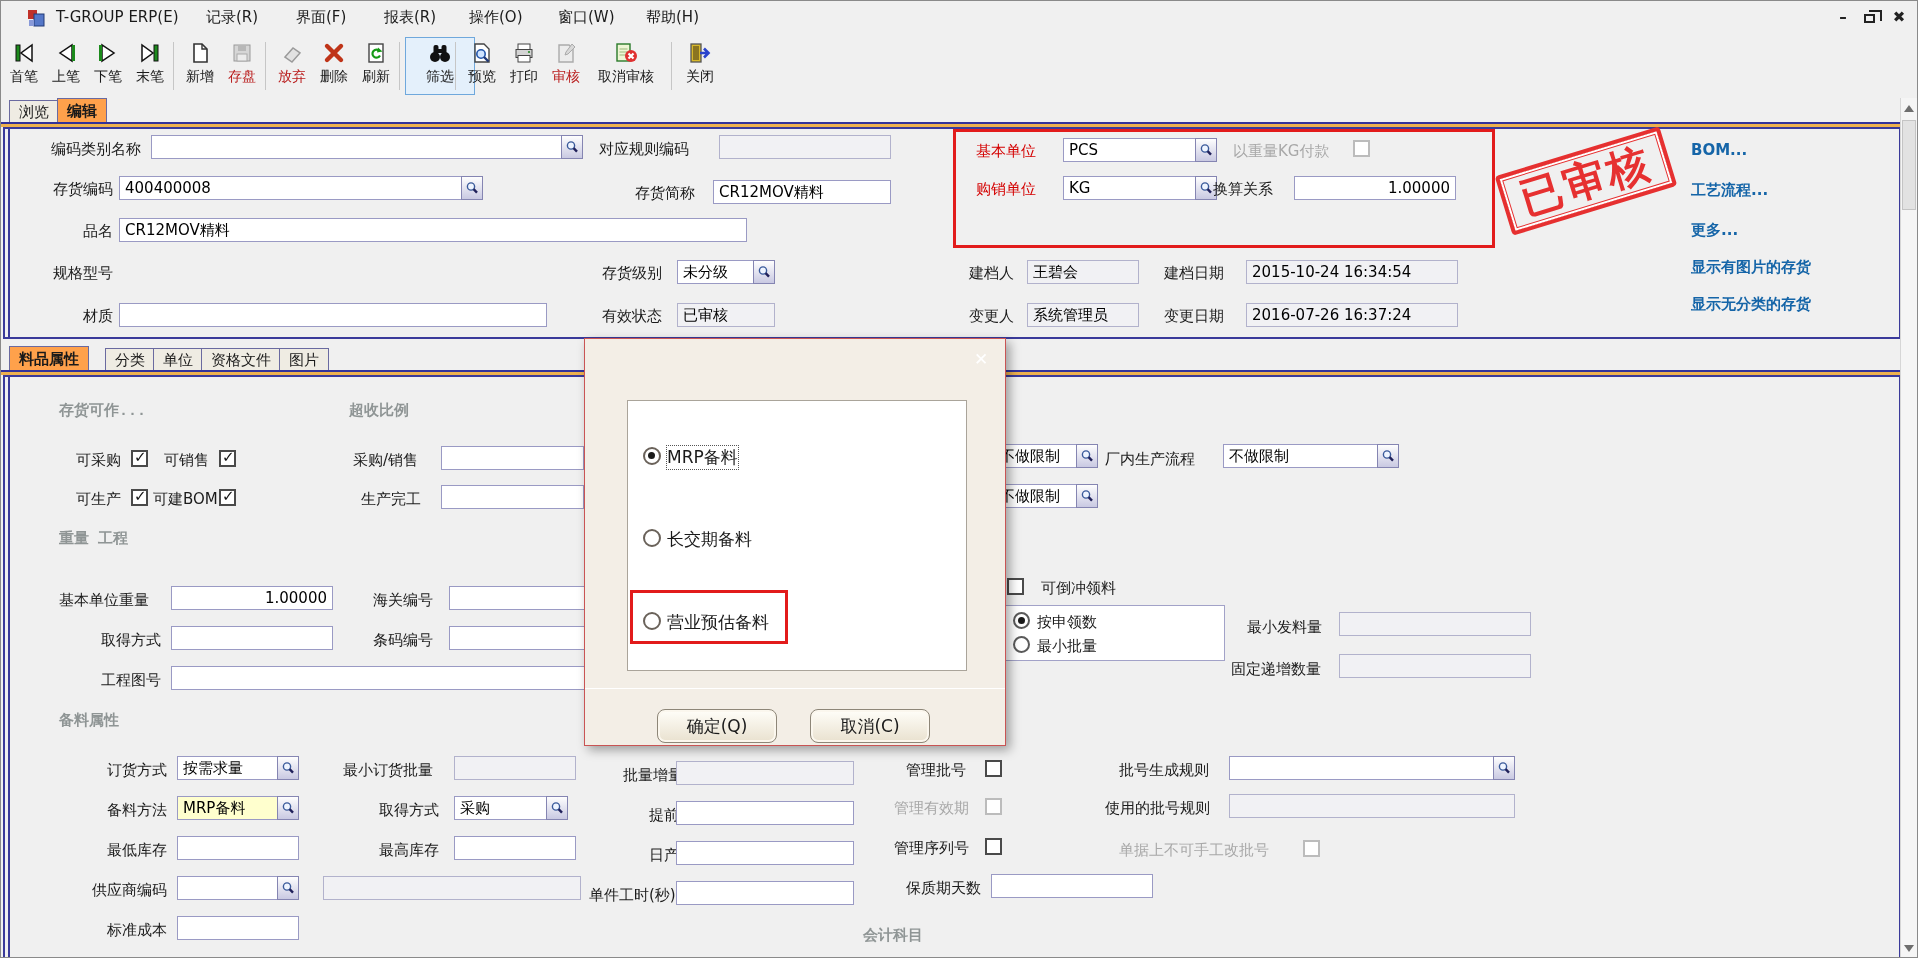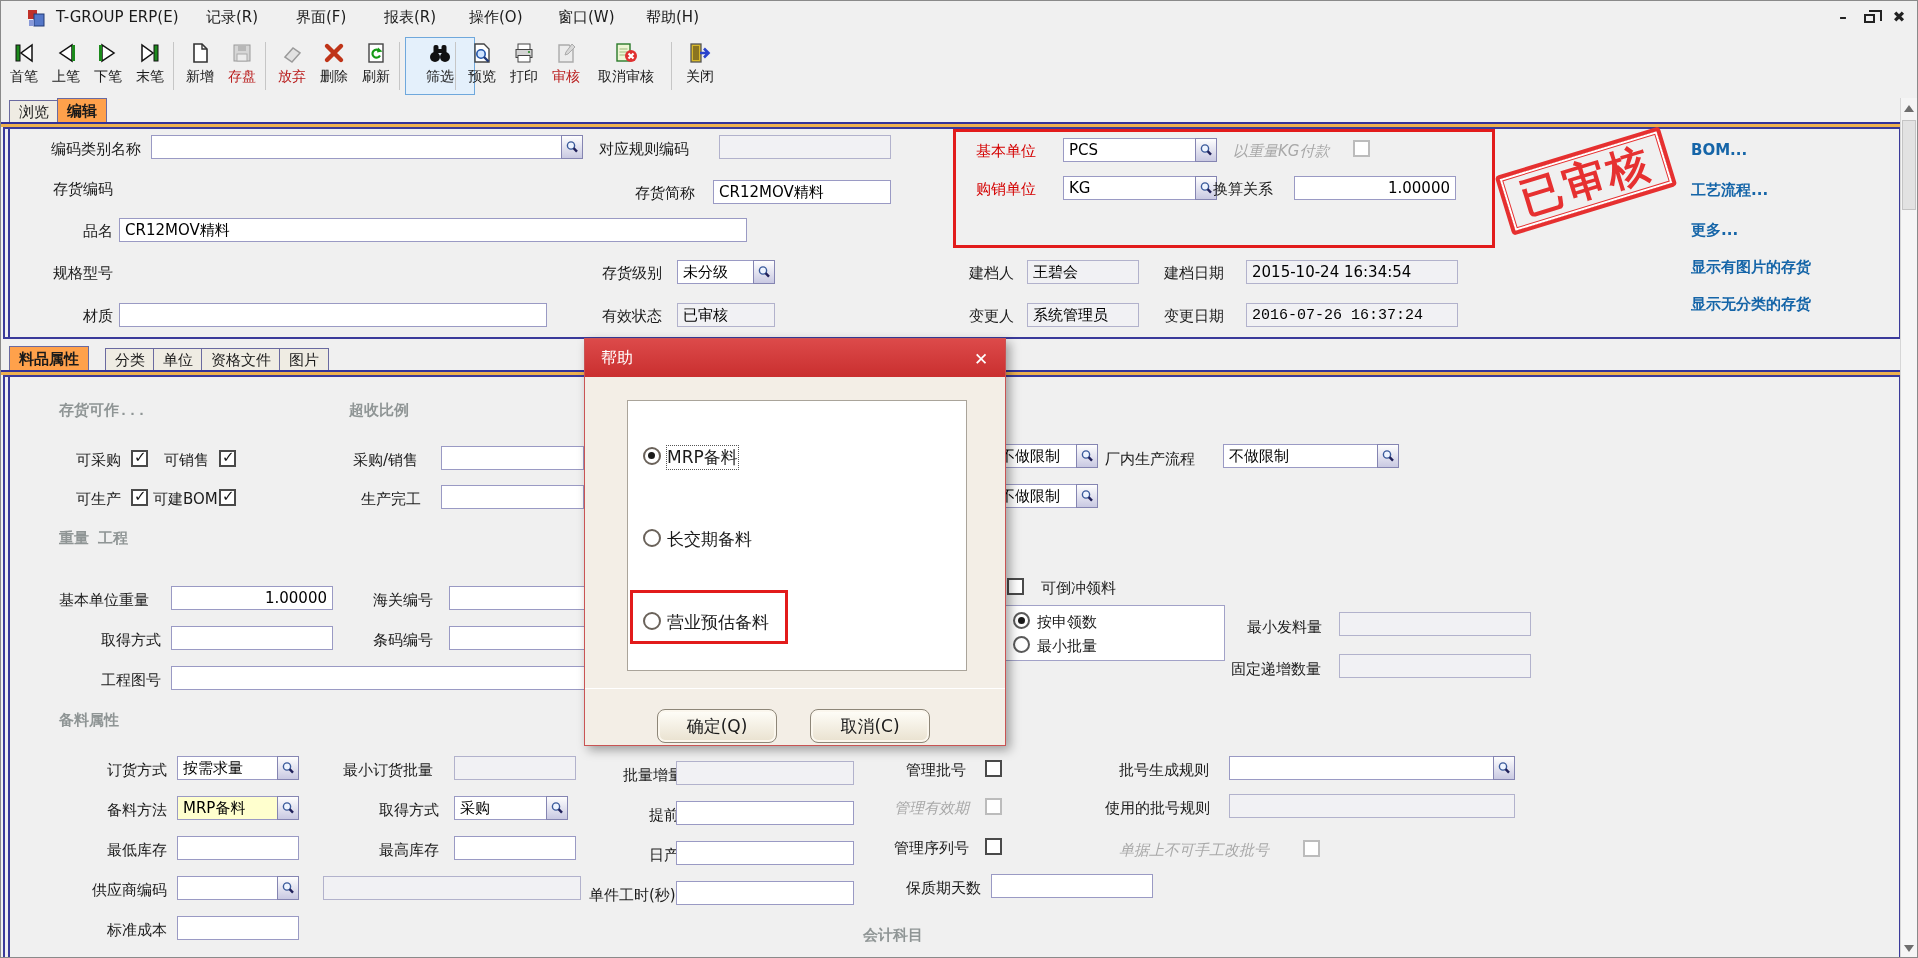--- a/index.html
+++ b/index.html
@@ -33,21 +33,21 @@
   .tabline-orange { position:absolute; height:3px; background:#edb14e; }
   .tabline-navy { position:absolute; height:2px; background:#32329a; }
 
   
   .panel { position:absolute; border:2px solid #3a3a9a; background:#f0f0f0; }
   .innerline { position:absolute; left:3px; top:0; bottom:0; width:2px; background:#3a3a9a; }
 
   
   .lbl { position:absolute; white-space:nowrap; font-size:15px; color:#1a1a1a; }
   .lbl.red { color:#d40000; }
-  .lbl.gray { color:#a8a8a8;font-style:italic; }
+  .lbl.gray { color:#a8a8a8; }
   .sech { position:absolute; white-space:nowrap; font-size:15px; font-weight:bold; color:#8f9595;font-family:Liberation Mono, monospace; }
   .inp { position:absolute; height:24px; border:1px solid #9a9ac4; background:#fff; font-size:15px; padding:0 5px; }
   .inp.ro { background:#f1f1f4; border-color:#b2b2cc; }
   .inp.num { text-align:right; }
   .field { position:absolute; height:24px; display:flex; }
   .field input { flex:1; min-width:0; height:24px; border:1px solid #9a9ac4; border-right:none; background:#fff; font-size:15px; padding:0 5px; }
   .field input.yellow { background:#ffffce; }
   .lookup { width:22px; height:24px; border:1px solid #8585b2; background:linear-gradient(#fefefe,#c9c9e2); display:flex; align-items:center; justify-content:center; cursor:pointer; }
   .cb { position:absolute; width:17px; height:17px; border:2px solid #4a4a4a; background:#fff; cursor:pointer; }
   .cb.checked::after { content:"✓"; position:absolute; left:1px; top:-4px; font-size:15px; font-weight:bold; color:#111; }
@@ -299,20 +299,29 @@
         <svg width="14" height="14" viewBox="0 0 14 14">
           <circle cx="6" cy="5.5" r="3.6" fill="#eef4ff" stroke="#3a5a9a" stroke-width="1.4"></circle>
           <line x1="8.6" y1="8.2" x2="12" y2="11.6" stroke="#20205a" stroke-width="2.4"></line>
         </svg>
       </span>
   </div>
   <span class="lbl" style="left:1212px;top:179px">换算关系</span>
   <input class="inp num" style="left: 1293px; top: 175px; width: 162px;" value="1.00000">
 
   <span class="lbl" style="left:52px;top:179px">存货编码</span>
+  <div class="field" style="left:118px;top:175px;width:364px">
+    <input value="400400008" style="">
+    <span class="lookup">
+        <svg width="14" height="14" viewBox="0 0 14 14">
+          <circle cx="6" cy="5.5" r="3.6" fill="#eef4ff" stroke="#3a5a9a" stroke-width="1.4"></circle>
+          <line x1="8.6" y1="8.2" x2="12" y2="11.6" stroke="#20205a" stroke-width="2.4"></line>
+        </svg>
+      </span>
+  </div>
   <span class="lbl" style="left:634px;top:183px">存货简称</span>
   <input class="inp" style="left: 712px; top: 179px; width: 178px;" value="CR12MOV精料">
 
   <span class="lbl" style="left:82px;top:221px">品名</span>
   <input class="inp" style="left: 118px; top: 217px; width: 628px;" value="CR12MOV精料">
 
   <span class="lbl" style="left:52px;top:263px">规格型号</span>
   <span class="lbl" style="left:601px;top:263px">存货级别</span>
   <div class="field" style="left:676px;top:259px;width:98px">
     <input value="未分级" style="">
@@ -328,21 +337,21 @@
   <span class="lbl" style="left:1163px;top:263px">建档日期</span>
   <input class="inp ro" style="left: 1245px; top: 259px; width: 212px;" readonly="" value="2015-10-24 16:34:54">
 
   <span class="lbl" style="left:82px;top:306px">材质</span>
   <input class="inp" style="left: 118px; top: 302px; width: 428px;" value="">
   <span class="lbl" style="left:601px;top:306px">有效状态</span>
   <input class="inp ro" style="left: 676px; top: 302px; width: 98px;" readonly="" value="已审核">
   <span class="lbl" style="left:968px;top:306px">变更人</span>
   <input class="inp ro" style="left: 1026px; top: 302px; width: 112px;" readonly="" value="系统管理员">
   <span class="lbl" style="left:1163px;top:306px">变更日期</span>
-  <input class="inp ro" style="left: 1245px; top: 302px; width: 212px; font-family: Liberation Mono, monospace;" readonly="" value="2016-07-26 16:37:24">
+  <input class="inp ro" style="left: 1245px; top: 302px; width: 212px;" readonly="" value="2016-07-26 16:37:24">
 
   <div class="stamp">已审核</div>
   <span class="link" style="left:1690px;top:140px">BOM...</span>
   <span class="link" style="left:1690px;top:180px">工艺流程...</span>
   <span class="link" style="left:1690px;top:220px">更多...</span>
   <span class="link" style="left:1690px;top:257px">显示有图片的存货</span>
   <span class="link" style="left:1690px;top:294px">显示无分类的存货</span>
 
   <div class="tab active" style="left:8px;top:345px">料品属性</div>
   <div class="tab" style="left:104px;top:347px">分类</div>
@@ -505,21 +514,20 @@
   <input class="inp ro" style="left: 1228px; top: 793px; width: 286px;" readonly="" value="">
   <span class="lbl" style="left:893px;top:838px">管理序列号</span>
   <span class="cb" style="left:984px;top:837px"></span>
   <span class="lbl gray" style="left:1118px;top:840px">单据上不可手工改批号</span>
   <span class="cb dis" style="left:1302px;top:839px"></span>
   <span class="lbl" style="left:905px;top:878px">保质期天数</span>
   <input class="inp" style="left: 990px; top: 873px; width: 162px;" value="">
   <span class="sech" style="left:862px;top:925px">会计科目</span>
 
   <div class="dialog">
-    <div class="dtitle">帮助</div>
     <div class="dclose">✕</div>
     <div class="dlist"></div>
     <span class="radio dradio sel" style="left:58px;top:108px"></span>
     <span class="dopt focus" style="left:82px;top:107px">MRP备料</span>
     <span class="radio dradio" style="left:58px;top:190px"></span>
     <span class="dopt" style="left:82px;top:189px">长交期备料</span>
     <span class="radio dradio" style="left:58px;top:273px"></span>
     <span class="dopt" style="left:82px;top:272px">营业预估备料</span>
     <div class="dredbox" style="left:45px;top:251px;width:158px;height:54px"></div>
     <div class="dsep" style="top:349px"></div>

